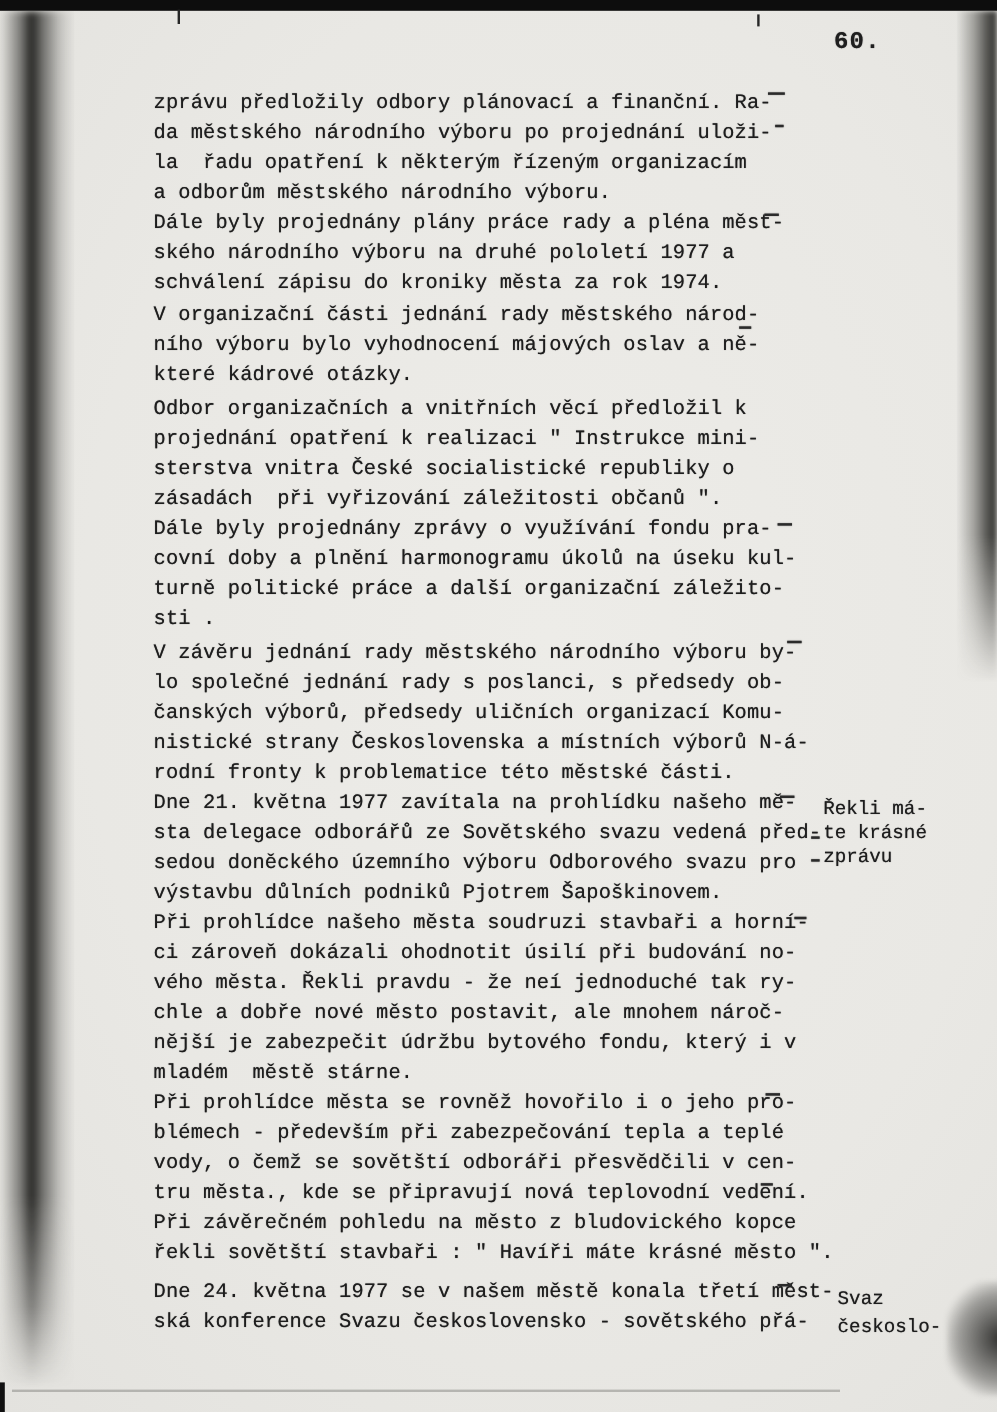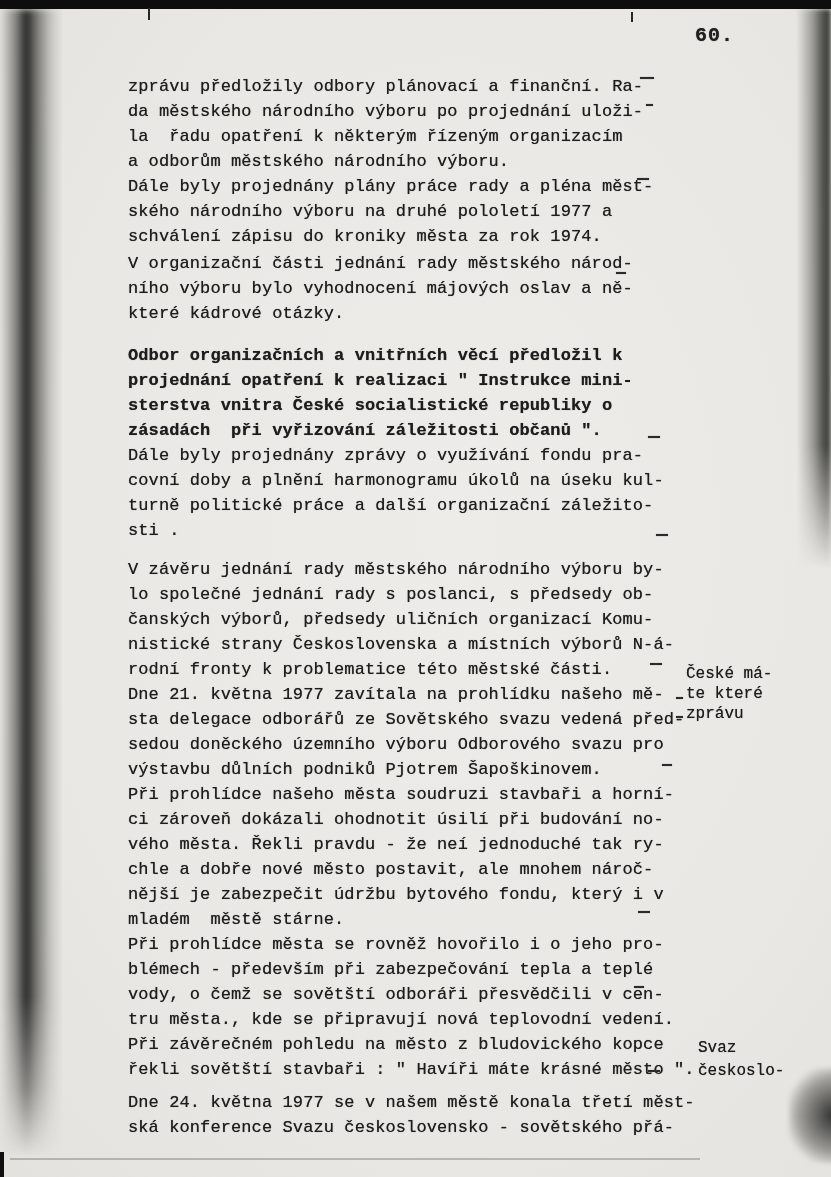--- a/index.html
+++ b/index.html
@@ -39,50 +39,50 @@
     color:#1f1f1f;letter-spacing:1px;text-shadow:0 0 0.8px rgba(25,25,25,0.8);
   }
   .text-column{
     position:absolute;left:128px;top:74px;width:602px;
     font-size:17px;line-height:25px;color:#1d1d1d;
     text-shadow:0 0 0.7px rgba(25,25,25,0.75);
     white-space:pre;letter-spacing:0.1px;
   }
   .para{margin:0;}
   .para:nth-child(3){margin-top:2px;}
-  .para:nth-child(4){margin-top:17px;font-weight:bold;}
-  .para:nth-child(6){margin-top:14px;}
+  .para:nth-child(4){margin-top:3px;}
+  .para:nth-child(6){margin-top:3px;}
   .para:nth-child(7){margin-top:0;}
   .para:nth-child(10){margin-top:8px;}
   .margin-note{
     position:absolute;font-size:16px;color:#1d1d1d;white-space:pre;
     text-shadow:0 0 0.7px rgba(25,25,25,0.75);
   }
   .note-0{left:686px;top:664px;line-height:20px;}
-  .note-1{left:698px;top:1037px;line-height:23px;}
+  .note-1{left:698px;top:1072px;line-height:23px;}
   .tick{position:absolute;height:2px;background:#2b2b2b;box-shadow:0 0 1px rgba(30,30,30,0.7);}
   .speck{position:absolute;background:#262626;}
 </style>
 </head>
 <body>
 
 <div class="page">
   <div class="top-bar"></div>
   <div class="gutter"></div>
   <div class="right-band"></div>
   <div class="right-smudge"></div>
   <div class="bottom-line"></div>
   <div class="bottom-left-mark"></div>
 
   <div class="page-number">60.</div>
 
   <div class="text-column"><div class="para"><div class="line">zprávu předložily odbory plánovací a finanční. Ra-</div><div class="line">da městského národního výboru po projednání uloži-</div><div class="line">la  řadu opatření k některým řízeným organizacím</div><div class="line">a odborům městského národního výboru.</div></div><div class="para"><div class="line">Dále byly projednány plány práce rady a pléna měst-</div><div class="line">ského národního výboru na druhé pololetí 1977 a</div><div class="line">schválení zápisu do kroniky města za rok 1974.</div></div><div class="para"><div class="line">V organizační části jednání rady městského národ-</div><div class="line">ního výboru bylo vyhodnocení májových oslav a ně-</div><div class="line">které kádrové otázky.</div></div><div class="para"><div class="line">Odbor organizačních a vnitřních věcí předložil k</div><div class="line">projednání opatření k realizaci " Instrukce mini-</div><div class="line">sterstva vnitra České socialistické republiky o</div><div class="line">zásadách  při vyřizování záležitosti občanů ".</div></div><div class="para"><div class="line">Dále byly projednány zprávy o využívání fondu pra-</div><div class="line">covní doby a plnění harmonogramu úkolů na úseku kul-</div><div class="line">turně politické práce a další organizační záležito-</div><div class="line">sti .</div></div><div class="para"><div class="line">V závěru jednání rady městského národního výboru by-</div><div class="line">lo společné jednání rady s poslanci, s předsedy ob-</div><div class="line">čanských výborů, předsedy uličních organizací Komu-</div><div class="line">nistické strany Československa a místních výborů N-á-</div><div class="line">rodní fronty k problematice této městské části.</div></div><div class="para"><div class="line">Dne 21. května 1977 zavítala na prohlídku našeho mě-</div><div class="line">sta delegace odborářů ze Sovětského svazu vedená před-</div><div class="line">sedou doněckého územního výboru Odborového svazu pro</div><div class="line">výstavbu důlních podniků Pjotrem Šapoškinovem.</div></div><div class="para"><div class="line">Při prohlídce našeho města soudruzi stavbaři a horní-</div><div class="line">ci zároveň dokázali ohodnotit úsilí při budování no-</div><div class="line">vého města. Řekli pravdu - že neí jednoduché tak ry-</div><div class="line">chle a dobře nové město postavit, ale mnohem nároč-</div><div class="line">nější je zabezpečit údržbu bytového fondu, který i v</div><div class="line">mladém  městě stárne.</div></div><div class="para"><div class="line">Při prohlídce města se rovněž hovořilo i o jeho pro-</div><div class="line">blémech - především při zabezpečování tepla a teplé</div><div class="line">vody, o čemž se sovětští odboráři přesvědčili v cen-</div><div class="line">tru města., kde se připravují nová teplovodní vedení.</div><div class="line">Při závěrečném pohledu na město z bludovického kopce</div><div class="line">řekli sovětští stavbaři : " Havíři máte krásné město ".</div></div><div class="para"><div class="line">Dne 24. května 1977 se v našem městě konala třetí měst-</div><div class="line">ská konference Svazu československo - sovětského přá-</div></div></div>
 
   <div id="margin-notes">
-      <div class="margin-note note-0"><div>České má-</div><div>te které</div><div>zprávu</div></div>
+      <div class="margin-note note-0"><div>Řekli má-</div><div>te krásné</div><div>zprávu</div></div>
       <div class="margin-note note-1"><div>Svaz</div><div>českoslo-</div></div>
     </div>
 
   <div class="tick" style="left:640px;top:77px;width:14px;"></div>
   <div class="tick" style="left:646px;top:104px;width:7px;"></div>
   <div class="tick" style="left:637px;top:178px;width:12px;"></div>
   <div class="tick" style="left:616px;top:272px;width:10px;"></div>
   <div class="tick" style="left:648px;top:436px;width:12px;"></div>
   <div class="tick" style="left:656px;top:534px;width:12px;"></div>
   <div class="tick" style="left:650px;top:663px;width:12px;"></div>

